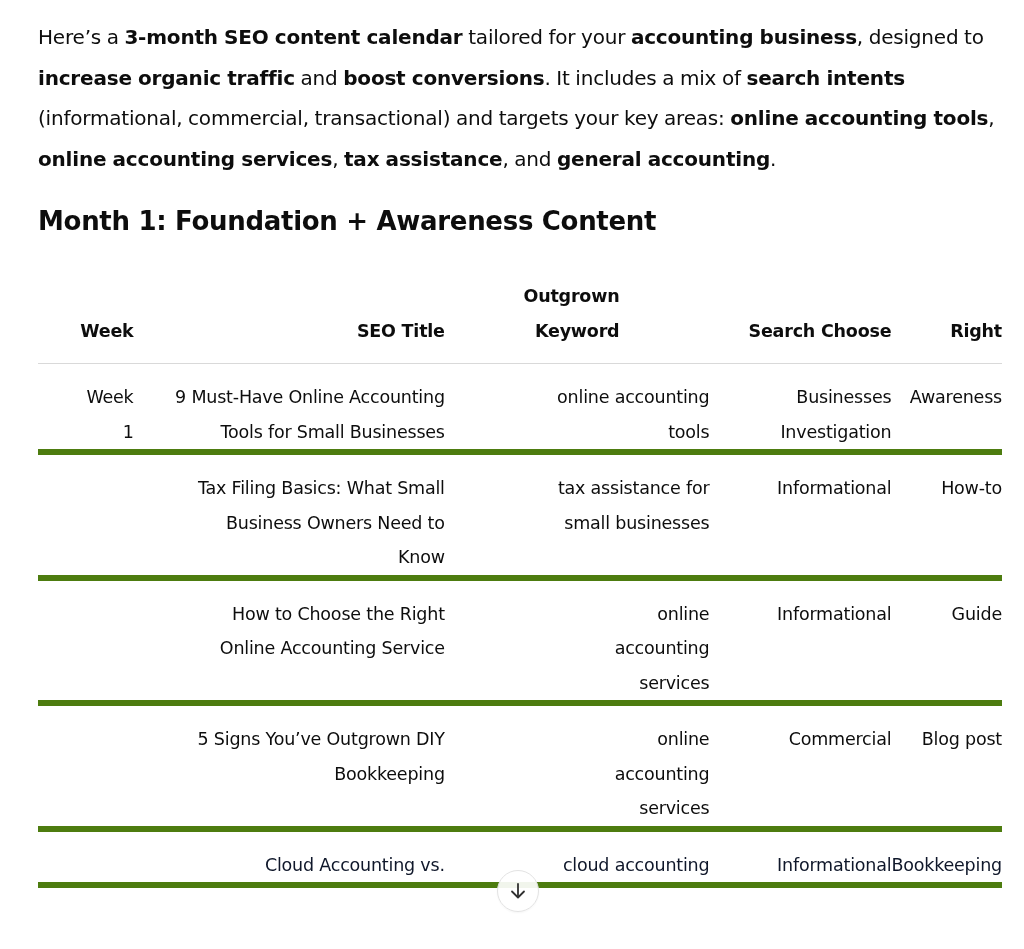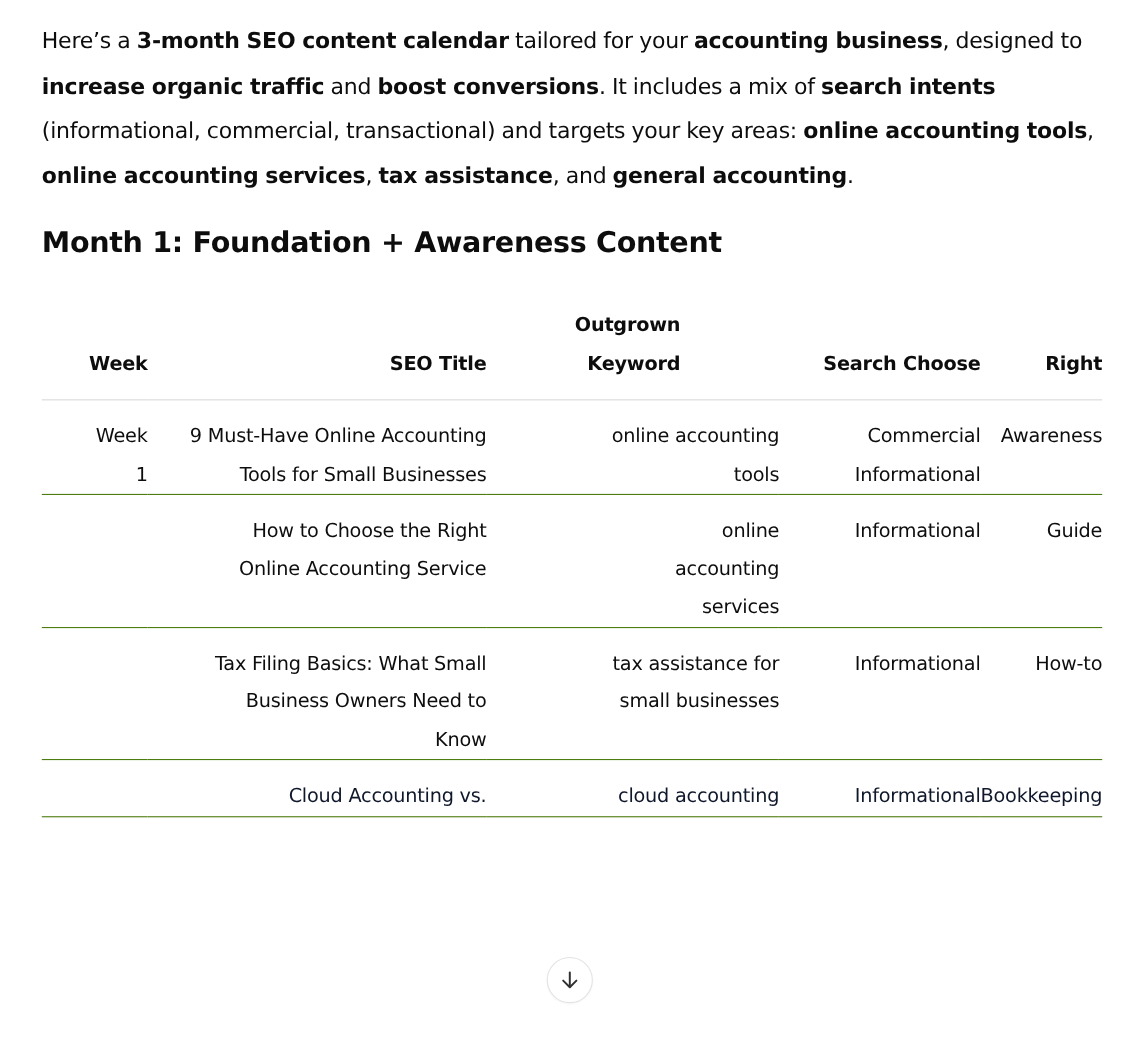--- a/index.html
+++ b/index.html
@@ -52,21 +52,21 @@
       font-weight: 700;
       vertical-align: bottom;
       line-height: 35px;
       padding-bottom: 14px;
       border-bottom: 1px solid #d9d9d9;
     }
     table.cal tbody td {
       line-height: 34.5px;
       padding-top: 16px;
       padding-bottom: 0;
-      border-bottom: 1px solid #4d7c0f;
+      border-bottom: 6px solid #4d7c0f;
     }
     .c-week   { width: 112px; }
     .c-title  { width: 328px; padding-right: 10px; }
     .c-kw     { width: 211px; }
     .c-intent { width: 206px; }
     .c-format { width: 107px; }
     tr.faded td { color: #0f172a; border-bottom: none; }
     .scroll-btn {
       position: absolute;
       left: 497px;
@@ -102,36 +102,43 @@
         <th class="c-kw" style="padding-right:90px;">Outgrown Keyword</th>
         <th class="c-intent">Search Choose</th>
         <th class="c-format">Right</th>
       </tr>
     </thead>
     <tbody>
       <tr>
         <td class="c-week"><span style="display:inline-block;width:60px;">Week 1</span></td>
         <td class="c-title">9 Must-Have Online Accounting Tools for Small Businesses</td>
         <td class="c-kw"><span style="display:inline-block;width:160px;">online accounting tools</span></td>
-        <td class="c-intent"><span style="display:inline-block;width:130px;">Commercial Informational</span></td>
+        <td class="c-intent"><span style="display:inline-block;width:130px;">Businesses Investigation</span></td>
         <td class="c-format">Awareness</td>
+      </tr>
+      <tr>
+        <td class="c-week"></td>
+        <td class="c-title"><span style="display:inline-block;width:262px;">Tax Filing Basics: What Small Business Owners Need to Know</span></td>
+        <td class="c-kw"><span style="display:inline-block;width:165px;">tax assistance for small businesses</span></td>
+        <td class="c-intent">Informational</td>
+        <td class="c-format">How-to</td>
       </tr>
       <tr>
         <td class="c-week"></td>
         <td class="c-title"><span style="display:inline-block;width:250px;">How to Choose the Right Online Accounting Service</span></td>
         <td class="c-kw"><span style="display:inline-block;width:110px;">online accounting services</span></td>
         <td class="c-intent">Informational</td>
         <td class="c-format">Guide</td>
       </tr>
       <tr>
         <td class="c-week"></td>
-        <td class="c-title"><span style="display:inline-block;width:262px;">Tax Filing Basics: What Small Business Owners Need to Know</span></td>
-        <td class="c-kw"><span style="display:inline-block;width:165px;">tax assistance for small businesses</span></td>
-        <td class="c-intent">Informational</td>
-        <td class="c-format">How-to</td>
+        <td class="c-title"><span style="display:inline-block;width:275px;">5 Signs You’ve Outgrown DIY Bookkeeping</span></td>
+        <td class="c-kw"><span style="display:inline-block;width:110px;">online accounting services</span></td>
+        <td class="c-intent">Commercial</td>
+        <td class="c-format">Blog post</td>
       </tr>
       <tr class="faded">
         <td class="c-week"></td>
         <td class="c-title">Cloud Accounting vs.</td>
         <td class="c-kw">cloud accounting</td>
         <td class="c-intent">Informational</td>
         <td class="c-format" style="white-space:nowrap;">Bookkeeping</td>
       </tr>
     </tbody>
   </table>

